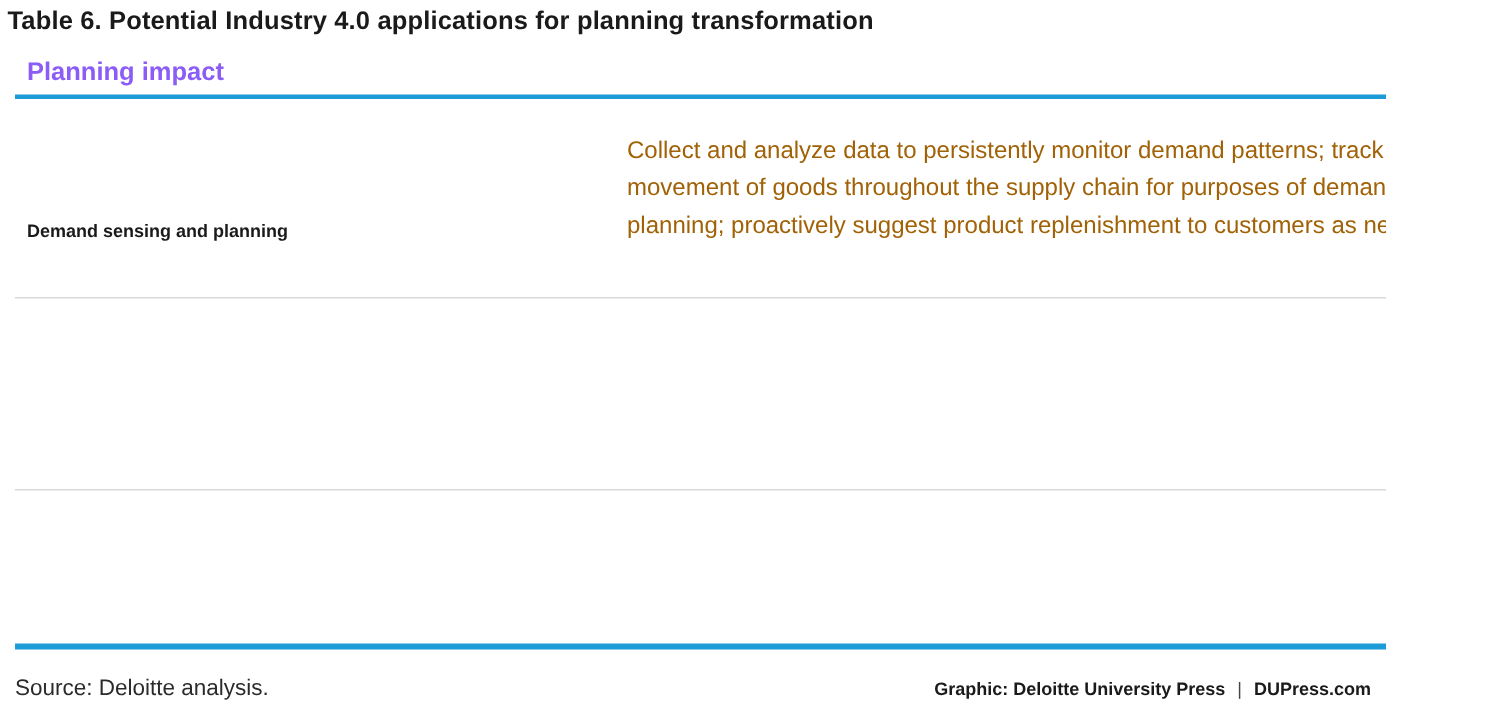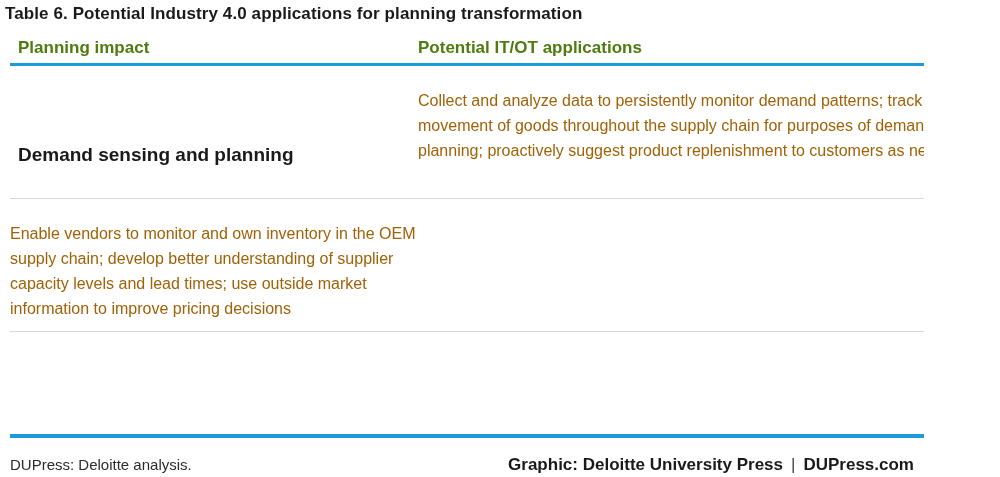--- a/index.html
+++ b/index.html
@@ -29,35 +29,35 @@
     display: grid;
     grid-template-columns: 408px 1fr;
     align-items: end;
     padding-bottom: 5px;
     border-bottom: 3px solid #1d9bd7;
     margin-top: 14px;
   }
   .th {
     font-size: 17px;
     font-weight: bold;
-    color: #4d7c0f;
+    color: #8b5cf6;
   }
   .th.col1 { padding-left: 8px; }
   .trow {
     display: grid;
     grid-template-columns: 408px 1fr;
     align-items: center;
   }
   .trow + .trow { border-top: 1px solid #d8d8d8; }
   .trow.r1 { min-height: 132px; }
   .trow.r2 { min-height: 128px; }
   .trow.r3 { min-height: 103px; }
   .td.col1 {
     padding-left: 8px;
-    font-size: 19px;
+    font-size: 12px;
     font-weight: bold;
     color: #1a1a1a;
     line-height: 25px;
     max-width: 300px;
     margin-top: 44px;
   }
   .td.col2 {
     align-self: stretch;
     padding-top: 22px;
     padding-bottom: 10px;
@@ -76,21 +76,21 @@
     display: flex;
     justify-content: space-between;
     align-items: baseline;
     margin: 17px 10px 0 10px;
   }
   .footer .source {
     font-size: 15px;
     color: #2b2b2b;
   }
   .footer .credit {
-    font-size: 17px;
+    font-size: 12px;
     font-weight: bold;
     color: #1a1a1a;
   }
   .footer .credit .sep {
     display: inline-block;
     margin: 0 8px;
     font-weight: normal;
     color: #444444;
   }
 </style>
@@ -98,39 +98,37 @@
 <body>
 
 <div class="page">
 
   <div class="title">Table 6. Potential Industry 4.0 applications for planning transformation</div>
 
   <div class="table">
 
     <div class="thead">
       <div class="th col1">Planning impact</div>
-      <div class="th col2">Potential IT/OT applications</div>
     </div>
 
     <div class="trow r1">
       <div class="td col1">Demand sensing and planning</div>
       <div class="td col2">Collect and analyze data to persistently monitor demand patterns; track movement of goods throughout the supply chain for purposes of demand planning; proactively suggest product replenishment to customers as needed</div>
     </div>
 
     <div class="trow r2">
-      <div class="td col2">Enable vendors to monitor and own inventory in the OEM supply chain; develop better understanding of supplier capacity levels and lead times; use outside market information to improve pricing decisions</div>
     </div>
 
     <div class="trow r3">
     </div>
 
   </div>
 
   <div class="bottom-rule"></div>
 
   <div class="footer">
-    <div class="source">DUPress: Deloitte analysis.</div>
+    <div class="source">Source: Deloitte analysis.</div>
     <div class="credit">
       <span>Graphic: Deloitte University Press</span><span class="sep">|</span><span>DUPress.com</span>
     </div>
   </div>
 
 </div>
 
 </body></html>

